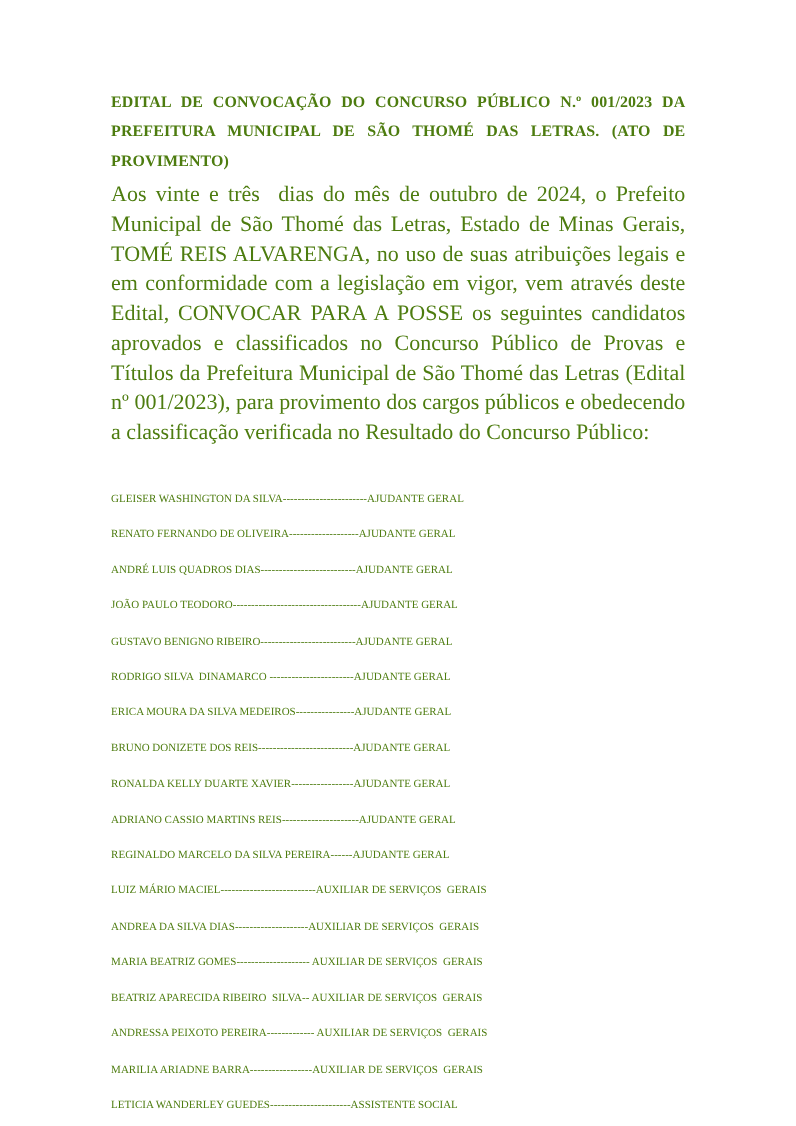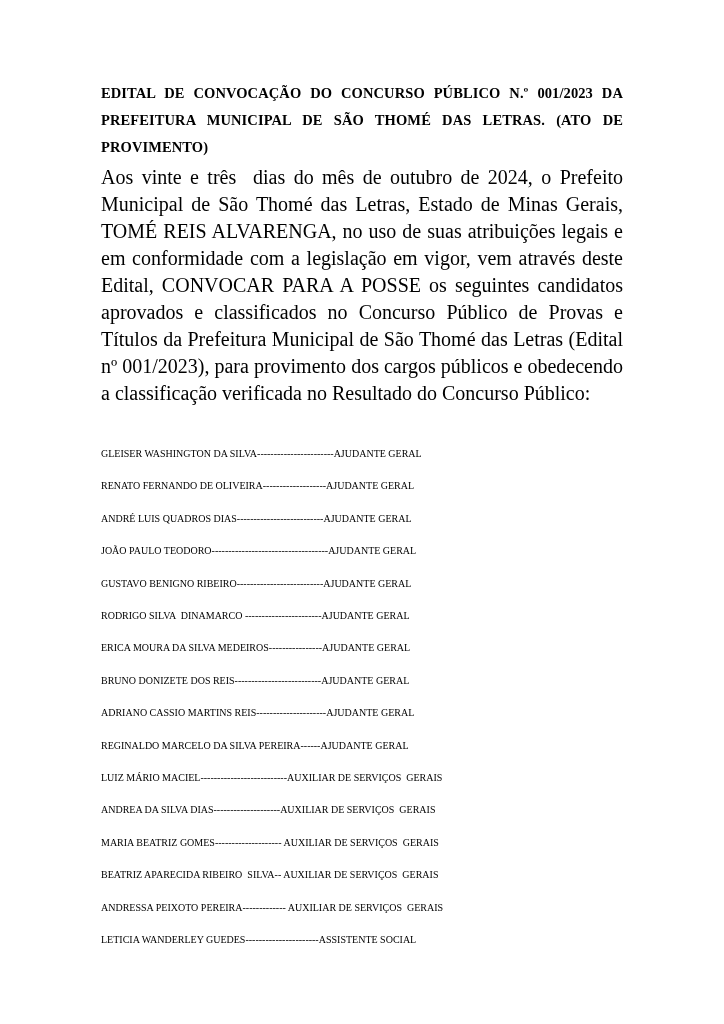--- a/index.html
+++ b/index.html
@@ -7,21 +7,21 @@
     padding: 0;
     background: #ffffff;
   }
   .page {
     position: relative;
     width: 724px;
     height: 1024px;
     background: #ffffff;
     overflow: hidden;
     font-family: "Liberation Serif", "DejaVu Serif", serif;
-    color: #000000;
+    color: #4d7c0f;
   }
   .content {
     position: absolute;
     left: 101px;
     top: 80px;
     width: 522px;
   }
   .doc-title {
     margin: 0;
     font-size: 14.5px;
@@ -58,24 +58,26 @@
 
     <div class="doc-list">
         <div class="candidate-row"><span>GLEISER WASHINGTON DA SILVA</span><span>-----------------------</span><span>AJUDANTE GERAL</span></div>
         <div class="candidate-row"><span>RENATO FERNANDO DE OLIVEIRA</span><span>-------------------</span><span>AJUDANTE GERAL</span></div>
         <div class="candidate-row"><span>ANDRÉ LUIS QUADROS DIAS</span><span>--------------------------</span><span>AJUDANTE GERAL</span></div>
         <div class="candidate-row"><span>JOÃO PAULO TEODORO</span><span>-----------------------------------</span><span>AJUDANTE GERAL</span></div>
         <div class="candidate-row"><span>GUSTAVO BENIGNO RIBEIRO</span><span>--------------------------</span><span>AJUDANTE GERAL</span></div>
         <div class="candidate-row"><span>RODRIGO SILVA  DINAMARCO </span><span>-----------------------</span><span>AJUDANTE GERAL</span></div>
         <div class="candidate-row"><span>ERICA MOURA DA SILVA MEDEIROS</span><span>----------------</span><span>AJUDANTE GERAL</span></div>
         <div class="candidate-row"><span>BRUNO DONIZETE DOS REIS</span><span>--------------------------</span><span>AJUDANTE GERAL</span></div>
+        <div class="candidate-row"><span>RONALDA KELLY DUARTE XAVIER</span><span>-----------------</span><span>AJUDANTE GERAL</span></div>
         <div class="candidate-row"><span>ADRIANO CASSIO MARTINS REIS</span><span>---------------------</span><span>AJUDANTE GERAL</span></div>
         <div class="candidate-row"><span>REGINALDO MARCELO DA SILVA PEREIRA</span><span>------</span><span>AJUDANTE GERAL</span></div>
         <div class="candidate-row"><span>LUIZ MÁRIO MACIEL</span><span>--------------------------</span><span>AUXILIAR DE SERVIÇOS  GERAIS</span></div>
         <div class="candidate-row"><span>ANDREA DA SILVA DIAS</span><span>--------------------</span><span>AUXILIAR DE SERVIÇOS  GERAIS</span></div>
         <div class="candidate-row"><span>MARIA BEATRIZ GOMES</span><span>-------------------- </span><span>AUXILIAR DE SERVIÇOS  GERAIS</span></div>
         <div class="candidate-row"><span>BEATRIZ APARECIDA RIBEIRO  SILVA</span><span>-- </span><span>AUXILIAR DE SERVIÇOS  GERAIS</span></div>
         <div class="candidate-row"><span>ANDRESSA PEIXOTO PEREIRA</span><span>------------- </span><span>AUXILIAR DE SERVIÇOS  GERAIS</span></div>
+        <div class="candidate-row"><span>MARILIA ARIADNE BARRA</span><span>-----------------</span><span>AUXILIAR DE SERVIÇOS  GERAIS</span></div>
         <div class="candidate-row"><span>LETICIA WANDERLEY GUEDES</span><span>----------------------</span><span>ASSISTENTE SOCIAL</span></div>
       </div>
 
   </div>
 </div>
 
 </body></html>

